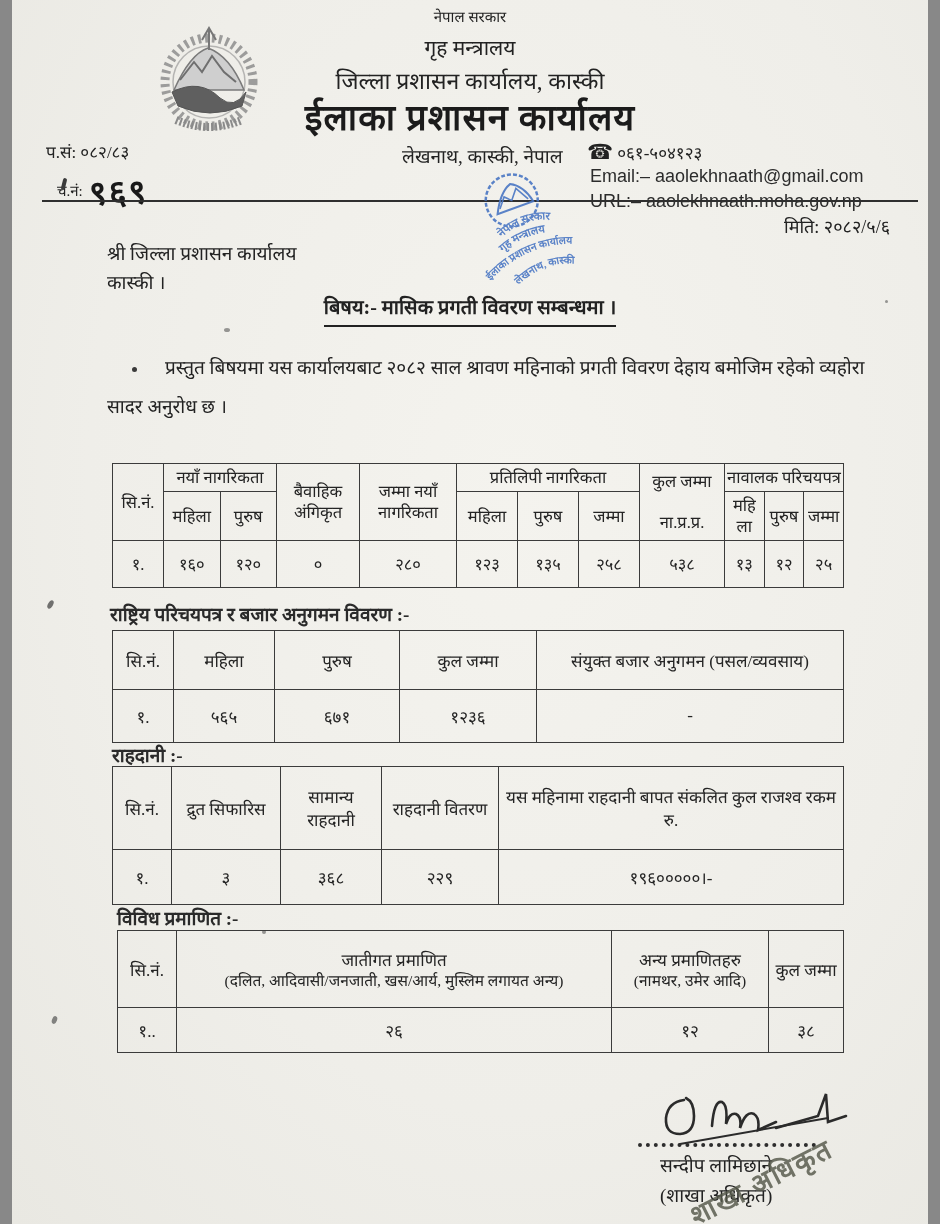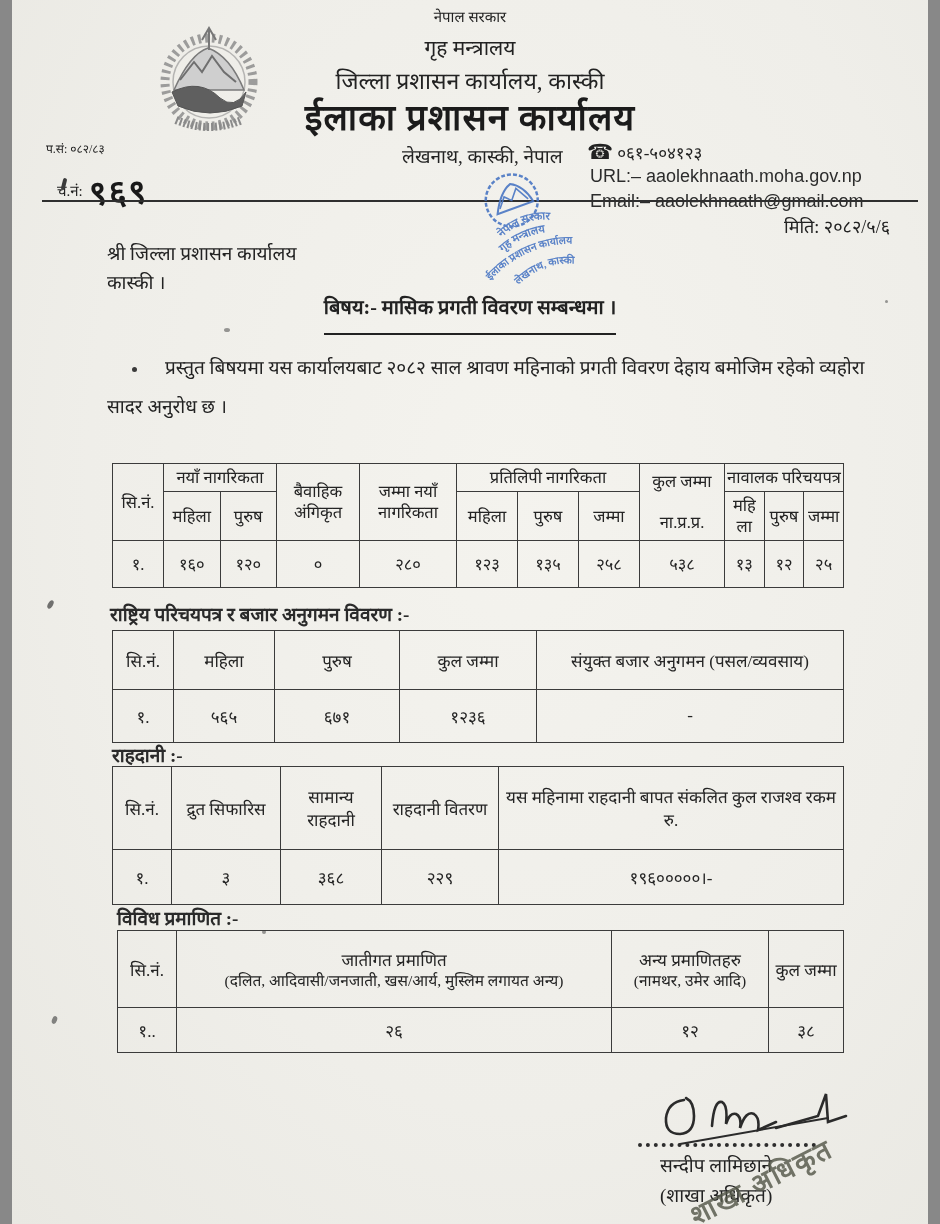--- a/index.html
+++ b/index.html
@@ -15,36 +15,36 @@
   }
   .abs{position:absolute;}
   .center{text-align:center;}
   
   .h-gov{left:0;right:0;top:6px;font-size:15px;}
   .h-min{left:0;right:0;top:33px;font-size:21px;}
   .h-dist{left:0;right:0;top:64px;font-size:23px;}
   .h-office{left:0;right:0;top:92px;font-size:36px;font-weight:bold;letter-spacing:1px;color:#1b1b1b;}
   .emblem{left:138px;top:20px;width:118px;height:118px;}
   
-  .ref{left:34px;top:140px;font-size:12px;text-align:center;}
+  .ref{left:34px;top:140px;font-size:17px;text-align:center;}
   .chalani{left:45px;top:168px;font-size:15px;}
   .chalani .hand{font-family:"DejaVu Sans",sans-serif;font-size:34px;font-weight:bold;letter-spacing:2px;color:#191919;transform:rotate(-2deg);display:inline-block;margin-left:6px;vertical-align:-8px;}
   .addr{left:390px;top:143px;font-size:19px;}
   .phone{left:575px;top:140px;font-size:17px;}
   .phone .ph-ic{font-size:21px;margin-right:4px;}
   .urlblock{left:578px;top:164px;font-size:18px;font-family:"Liberation Sans","DejaVu Sans",sans-serif;color:#2c2c2c;line-height:25px;}
   .rule{left:30px;top:200px;width:876px;height:0;border-top:2.4px solid #2f2f2f;}
   .datum{right:38px;top:214px;font-size:18px;}
   
   .bluestamp{left:428px;top:162px;width:170px;height:145px;opacity:.9;}
   
   .to1{left:95px;top:240px;font-size:19px;}
   .to2{left:95px;top:269px;font-size:19px;}
   .subject{left:0;right:0;top:293px;font-size:20px;font-weight:bold;}
-  .subject span{border-bottom:2px solid #222;padding-bottom:15px;}
+  .subject span{border-bottom:2px solid #222;padding-bottom:7px;}
   .bodytext{left:95px;top:348px;width:775px;font-size:19px;line-height:39px;text-indent:58px;}
   
   .ttl{font-size:19px;font-weight:bold;color:#2a2a2a;}
   .t1ttl{left:100px;top:438px;}
   .t2ttl{left:98px;top:601px;}
   .t3ttl{left:100px;top:742px;}
   .t4ttl{left:105px;top:905px;}
   table{border-collapse:collapse;table-layout:fixed;background:transparent;}
   td{border:1.7px solid #3b3b3b;text-align:center;font-size:17px;padding:3px 2px;color:#242424;word-wrap:break-word;}
   .t1{left:100px;top:463px;width:732px;}
@@ -102,22 +102,22 @@
 
   <div class="abs ref">प.सं: ०८२/८३</div>
   <div class="abs chalani">
     <span>च.नं:</span><span class="hand">९६९</span>
   </div>
   <div class="abs addr">लेखनाथ, कास्की, नेपाल</div>
   <div class="abs phone">
     <span class="ph-ic">☎</span><span>०६१-५०४१२३</span>
   </div>
   <div class="abs urlblock">
+    <div>Email:– aaolekhnaath@gmail.com</div>
     <div>URL:– aaolekhnaath.moha.gov.np</div>
-    <div>Email:– aaolekhnaath@gmail.com</div>
   </div>
   <div class="abs rule"></div>
   <div class="abs datum">मिति: २०८२/५/६</div>
 
   <div class="abs bluestamp">
     <svg width="170" height="145" viewBox="0 0 170 145">
       <defs>
         <path id="arc1" d="M 52 72 Q 92 50 124 74"></path>
         <path id="arc2" d="M 44 88 Q 92 62 134 90"></path>
         <path id="arc3" d="M 32 106 Q 92 74 148 108"></path>

